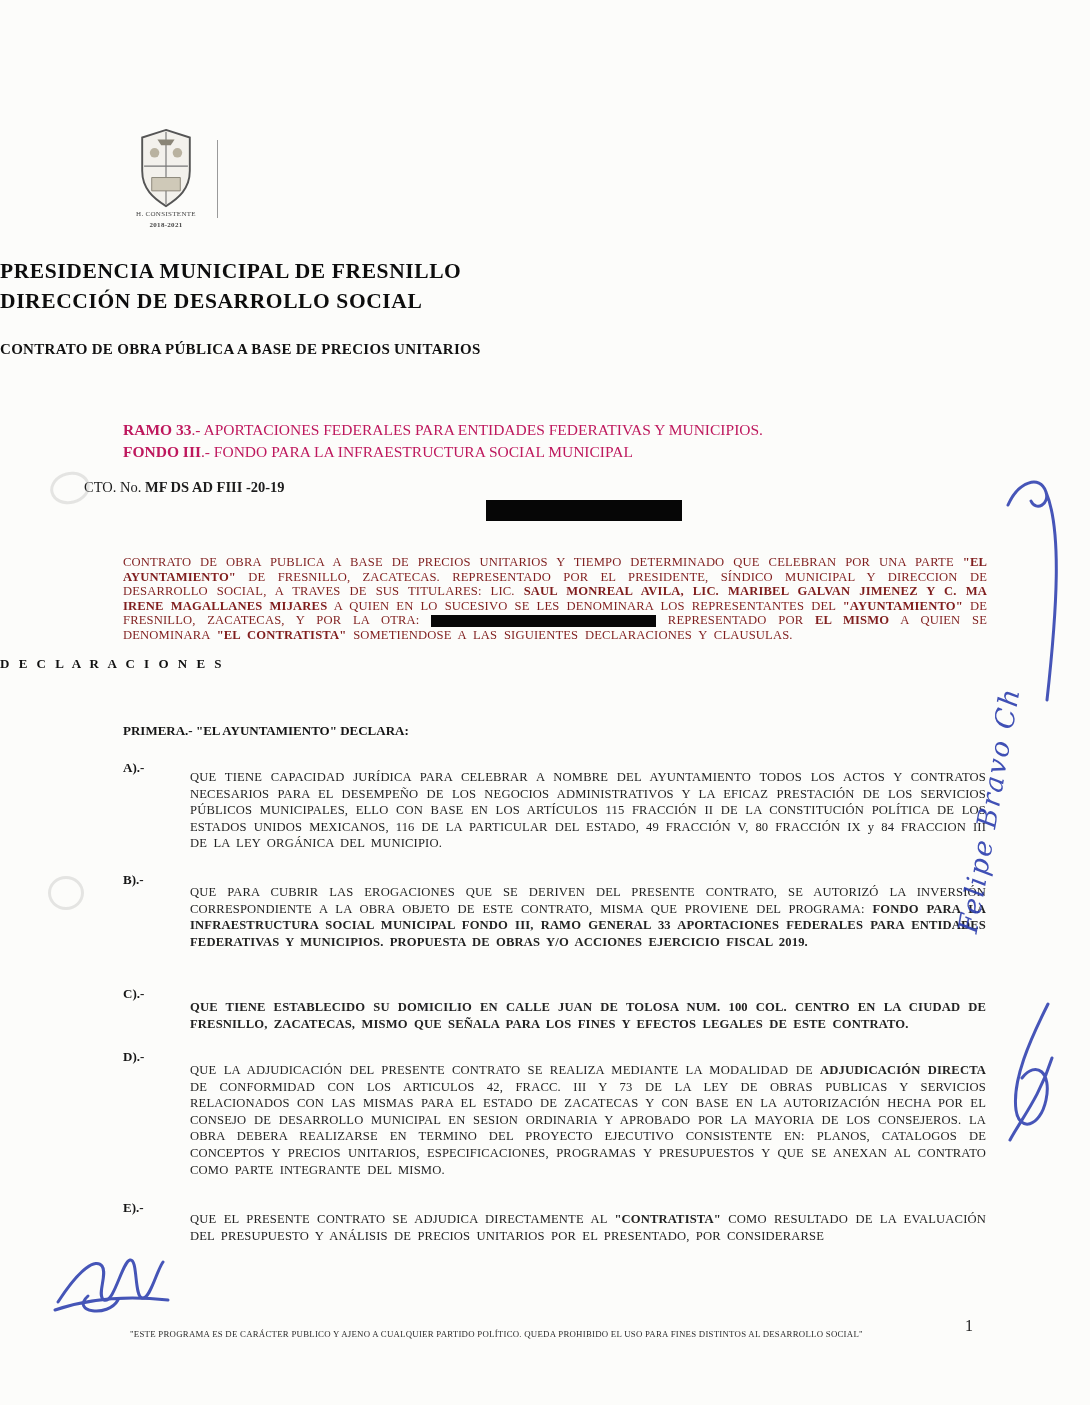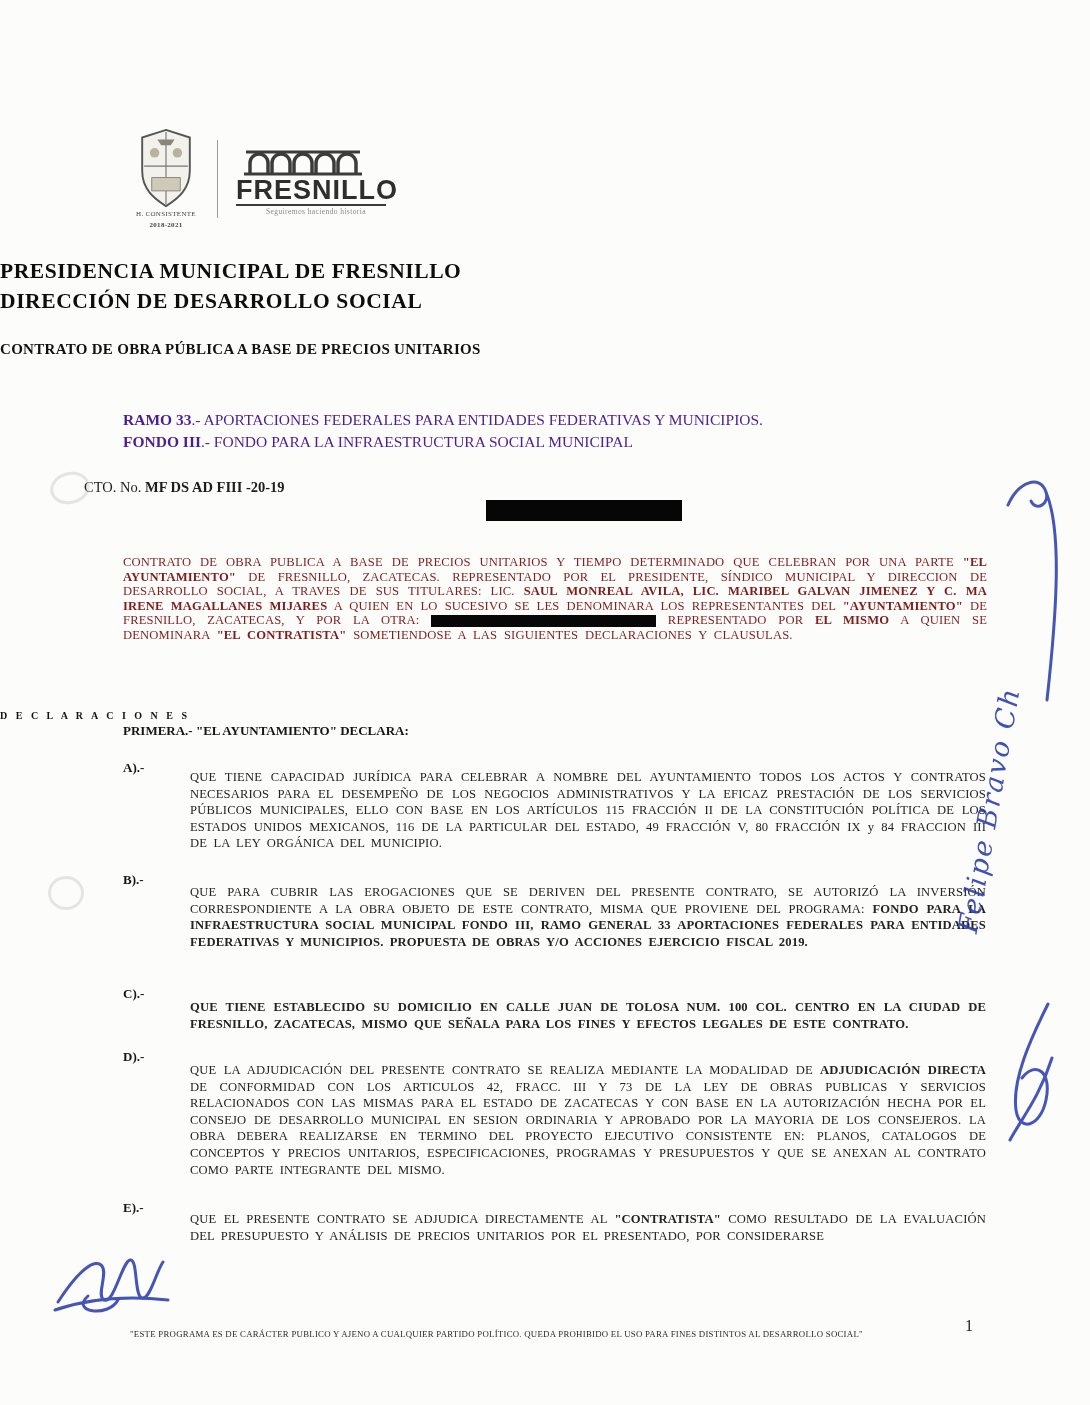--- a/index.html
+++ b/index.html
@@ -18,27 +18,27 @@
   .crest-caption { font-size:7px; color:#444; text-align:center; line-height:9px; margin-top:2px; letter-spacing:.3px; }
   .logo-divider { width:1px; height:78px; background:#9a9a9a; }
   .fresnillo { display:flex; flex-direction:column; align-items:flex-start; width:160px; }
   .fresnillo-word { font-family:"Liberation Sans", sans-serif; font-weight:bold; font-size:27px; letter-spacing:1px; color:#2e2e2e; line-height:26px; }
   .fresnillo-tag { font-size:7.5px; color:#8a8a8a; letter-spacing:.4px; margin-left:30px; }
   .fresnillo-rule { width:150px; height:2px; background:#3a3a3a; margin:1px 0 1px 0; }
 
   
   .doc-title { top:256px; font-size:21.5px; font-weight:bold; line-height:30px; letter-spacing:.6px; color:#0d0d0d; }
   .doc-subtitle { top:341px; font-size:15px; font-weight:bold; letter-spacing:.3px; color:#111; }
-  .ramo-block { left:123px; top:409px; width:864px; font-size:15.5px; line-height:22px; color:#4c1d95; }
+  .ramo-block { left:123px; top:419px; width:864px; font-size:15.5px; line-height:22px; color:#be185d; }
   .cto-line { top:479px; font-size:14.5px; padding-left:84px; box-sizing:border-box; }
   .redaction-bar { left:486px; top:500px; width:196px; height:21px; background:#060606; }
 
   
   .intro { left:123px; top:555px; width:864px; font-size:12.6px; line-height:14.6px; text-align:justify; word-spacing:3.5px; letter-spacing:.15px; color:#7f1d1d; }
-  .decl-heading { top:710px; font-size:10px; font-weight:bold; letter-spacing:3px; color:#111; }
+  .decl-heading { top:656px; font-size:13px; font-weight:bold; letter-spacing:3px; color:#111; }
   .primera { left:123px; top:723px; font-size:13px; font-weight:bold; color:#151515; }
   .clause-label { font-size:13px; font-weight:bold; color:#161616; }
   .clause-body { width:796px; font-size:12.6px; line-height:16.6px; text-align:justify; word-spacing:3px; letter-spacing:.15px; color:#232323; }
   .redacted { display:inline-block; background:#070707; height:12px; vertical-align:middle; }
 
   
   .footer-legend { left:130px; top:1329px; font-size:8.8px; letter-spacing:.25px; color:#2a2a2a; }
   .page-number { left:965px; top:1317px; font-size:16px; color:#222; }
 
   
@@ -62,29 +62,20 @@
         <path d="M29 4 V80 M6 40 H52" stroke="#777" stroke-width="1.2" fill="none"></path>
         <path d="M20 12 h18 l-4 6 h-10 z" fill="#8a8577"></path>
         <circle cx="17" cy="26" r="5" fill="#b9b2a0"></circle>
         <circle cx="41" cy="26" r="5" fill="#b9b2a0"></circle>
         <path d="M14 52 h30 v14 h-30 z" fill="#cfc9b8" stroke="#8a8577" stroke-width="1"></path>
       </svg>
       <div class="crest-caption">H. CONSISTENTE</div>
       <div class="crest-caption b">2018-2021</div>
     </div>
     <div class="logo-divider"></div>
-    <div class="fresnillo">
-      <svg width="150" height="34" viewBox="0 0 150 34">
-        <path d="M14 30 V20 a9 9 0 0 1 18 0 V30 M36 30 V20 a9 9 0 0 1 18 0 V30 M58 30 V20 a9 9 0 0 1 18 0 V30 M80 30 V20 a9 9 0 0 1 18 0 V30 M102 30 V20 a9 9 0 0 1 18 0 V30" fill="none" stroke="#3c3c3c" stroke-width="3.5"></path>
-        <path d="M10 9 H124 M8 31 H126" stroke="#3c3c3c" stroke-width="3" fill="none"></path>
-      </svg>
-      <div class="fresnillo-word">FRESNILLO</div>
-      <div class="fresnillo-rule"></div>
-      <div class="fresnillo-tag">Seguiremos haciendo historia</div>
-    </div>
   </div>
 
   <div class="abs center doc-title">
     <div>PRESIDENCIA MUNICIPAL DE FRESNILLO</div>
     <div>DIRECCIÓN DE DESARROLLO SOCIAL</div>
   </div>
   <div class="abs center doc-subtitle">CONTRATO DE OBRA PÚBLICA A BASE DE PRECIOS UNITARIOS</div>
 
   <div class="abs ramo-block">
     <div><span class="b">RAMO 33</span><span>.- APORTACIONES FEDERALES PARA ENTIDADES FEDERATIVAS Y MUNICIPIOS.</span></div>

